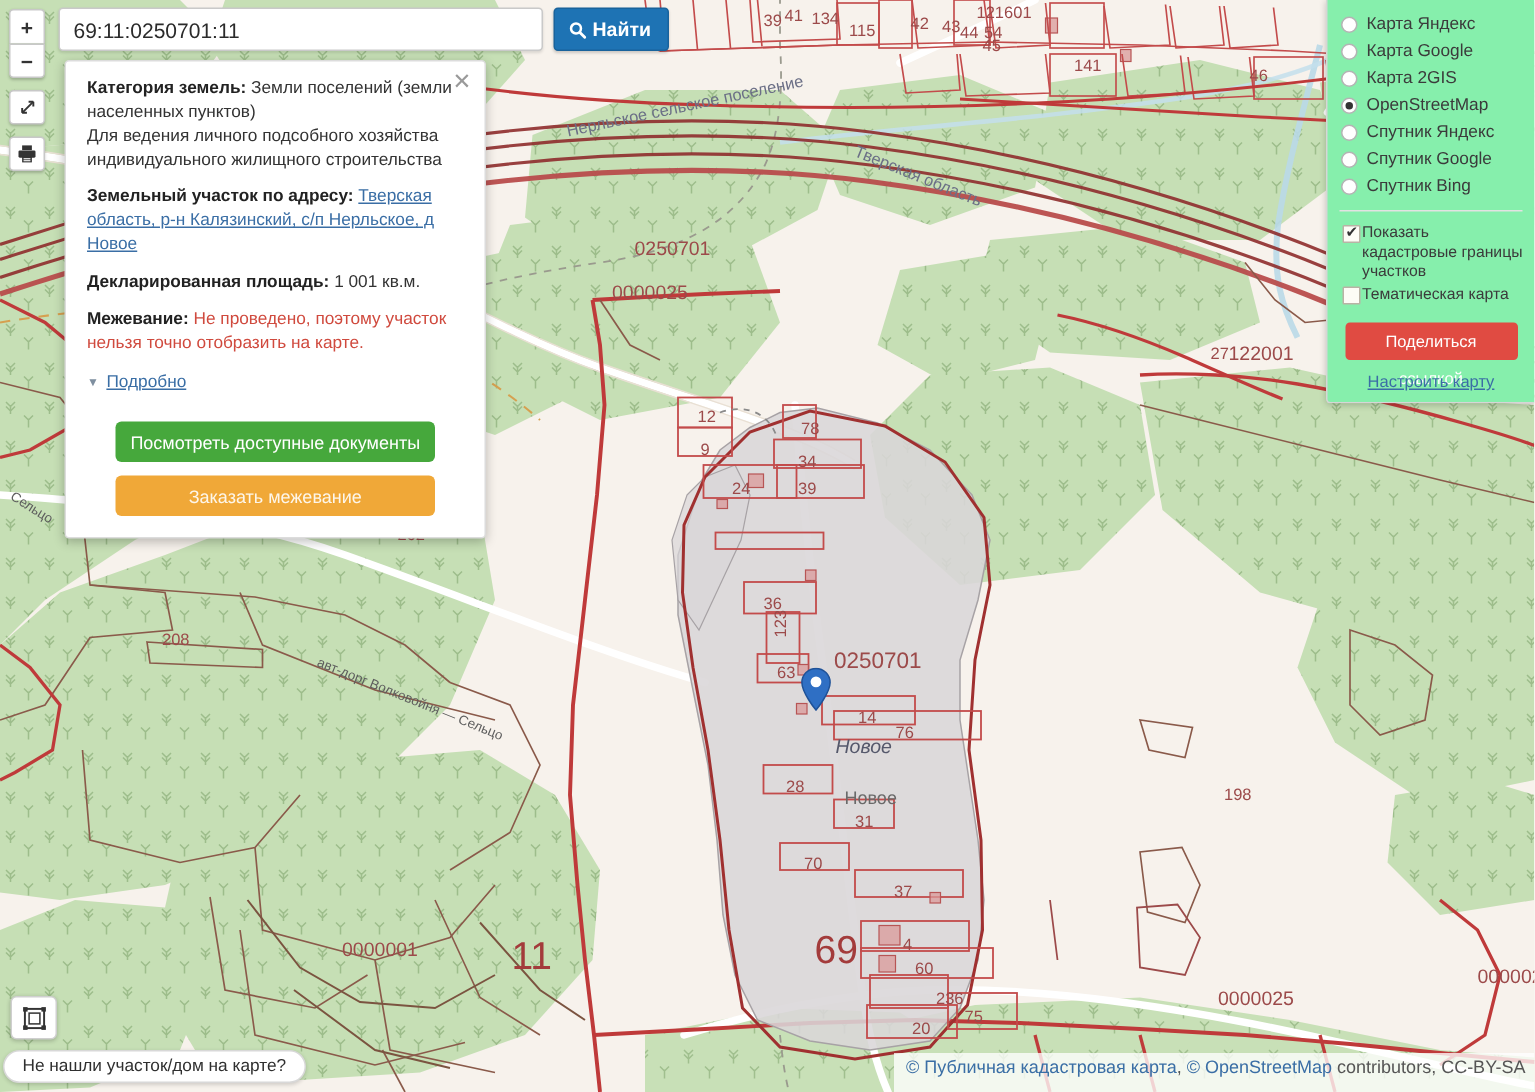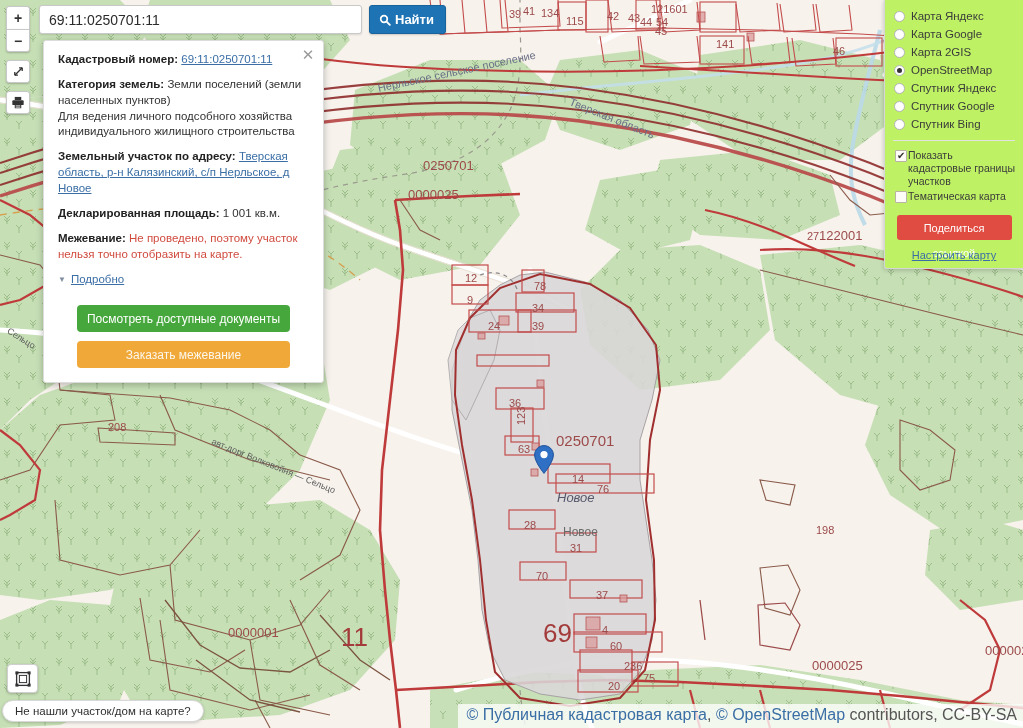--- a/index.html
+++ b/index.html
@@ -138,21 +138,21 @@
     border: none;
     font-family: "Liberation Sans", sans-serif;
   }
   .pp-btn-green { background: #46a83c; margin-top: 20px; }
   .pp-btn-orange { background: #f0a838; margin-top: 9px; color: #fdf6ea; }
 
   
   #layer-panel {
     position: absolute; right: 0px; top: 0px; z-index: 46;
     width: 139px;
-    background: #bef264;
+    background: #86efac;
     border: 1px solid #d6d6d6;
     border-top: none;
     border-right: none;
     border-radius: 0 0 0 3px;
     box-shadow: 0 1px 5px rgba(0,0,0,.22);
     padding: 7px 0 7px 0;
     box-sizing: border-box;
   }
   .lp-item {
     display: flex; align-items: center; gap: 6px;
@@ -240,23 +240,23 @@
     color: #2f2f2f;
     box-shadow: 0 1px 3px rgba(0,0,0,.18);
     cursor: pointer;
     white-space: nowrap;
   }
 
   
   #attribution {
     position: absolute; right: 0; bottom: 0; z-index: 40;
     background: rgba(255,255,255,.78);
-    font-size: 16px;
+    font-size: 12px;
     color: #4a6a8a;
-    padding: 2px 6px 4px 8px;
+    padding: 2px 6px 10px 8px;
     white-space: nowrap;
   }
   #attribution .atr-link { color: #3a6ea5; text-decoration: none; cursor: pointer; }
   #attribution .atr-plain { color: #555; }
 
   
   #map-marker {
     position: absolute; left: 534px; top: 445px; z-index: 30;
     width: 20px; height: 29px;
     pointer-events: none;
@@ -575,24 +575,20 @@
         <circle cx="5" cy="5" r="3.3" fill="none" stroke="#fff" stroke-width="1.7"></circle>
         <path d="M7.6 7.6 L10.8 10.8" stroke="#fff" stroke-width="1.9" stroke-linecap="round"></path>
       </svg>
       <span>Найти</span>
     </button>
   </div>
 
   <div id="info-popup">
     <div id="popup-close">✕</div>
 
-    <div class="pp-row">
-      <span class="pp-key">Кадастровый номер:</span>
-      <span class="pp-link">69:11:0250701:11</span>
-    </div>
 
     <div class="pp-row">
       <span class="pp-key">Категория земель:</span>
       <span>Земли поселений (земли населенных пунктов)</span>
       <div class="pp-sub">Для ведения личного подсобного хозяйства индивидуального жилищного строительства</div>
     </div>
 
     <div class="pp-row">
       <span class="pp-key">Земельный участок по адресу:</span>
       <span class="pp-link">Тверская область, р-н Калязинский, с/п Нерльское, д Новое</span>

